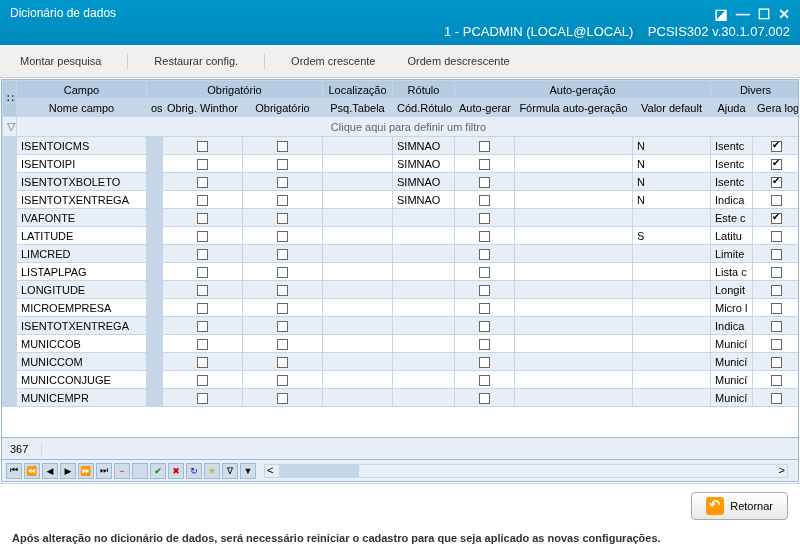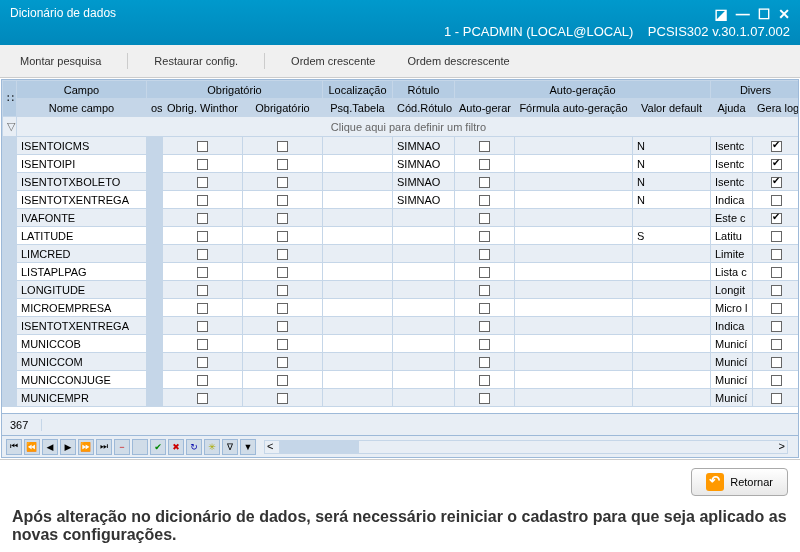--- a/index.html
+++ b/index.html
@@ -36,21 +36,21 @@
 .nav-btn.green { color: #080; }
 .nav-btn.blue { color: #00a; }
 .nav-btn.yellow { color: #aa0; }
 .hscroll { flex: 1; height: 14px; margin: 0 6px; background: #e8eef5; border: 1px solid #c5d6e8; position: relative; }
 .hscroll-thumb { position: absolute; left: 0; width: 80px; height: 100%; background: #c5d6e8; }
 .bottom-panel { background: #fff; border-top: 1px solid #ccc; padding: 8px 12px; display: flex; flex-direction: column; gap: 12px; }
 .return-row { display: flex; justify-content: flex-end; }
 .return-btn { background: linear-gradient(#fff,#e8e8e8); border: 1px solid #aaa; border-radius: 4px; padding: 4px 14px; display: flex; align-items: center; gap: 6px; cursor: pointer; font-size: 11px; }
 .return-icon { display: inline-block; width: 18px; height: 18px; background: #ff9900; border-radius: 3px; position: relative; }
 .return-icon::after { content: "↶"; color: #fff; position: absolute; top: 0; left: 3px; font-size: 13px; font-weight: bold; }
-.warning { font-weight: bold; color: #333; font-size: 16px; }
+.warning { font-weight: bold; color: #333; font-size: 11px; }
 col.c-handle { width: 14px; }
 col.c-name { width: 130px; }
 col.c-os { width: 16px; }
 col.c-ow { width: 80px; }
 col.c-obr { width: 80px; }
 col.c-psq { width: 70px; }
 col.c-cod { width: 62px; }
 col.c-auto { width: 60px; }
 col.c-form { width: 118px; }
 col.c-def { width: 78px; }

